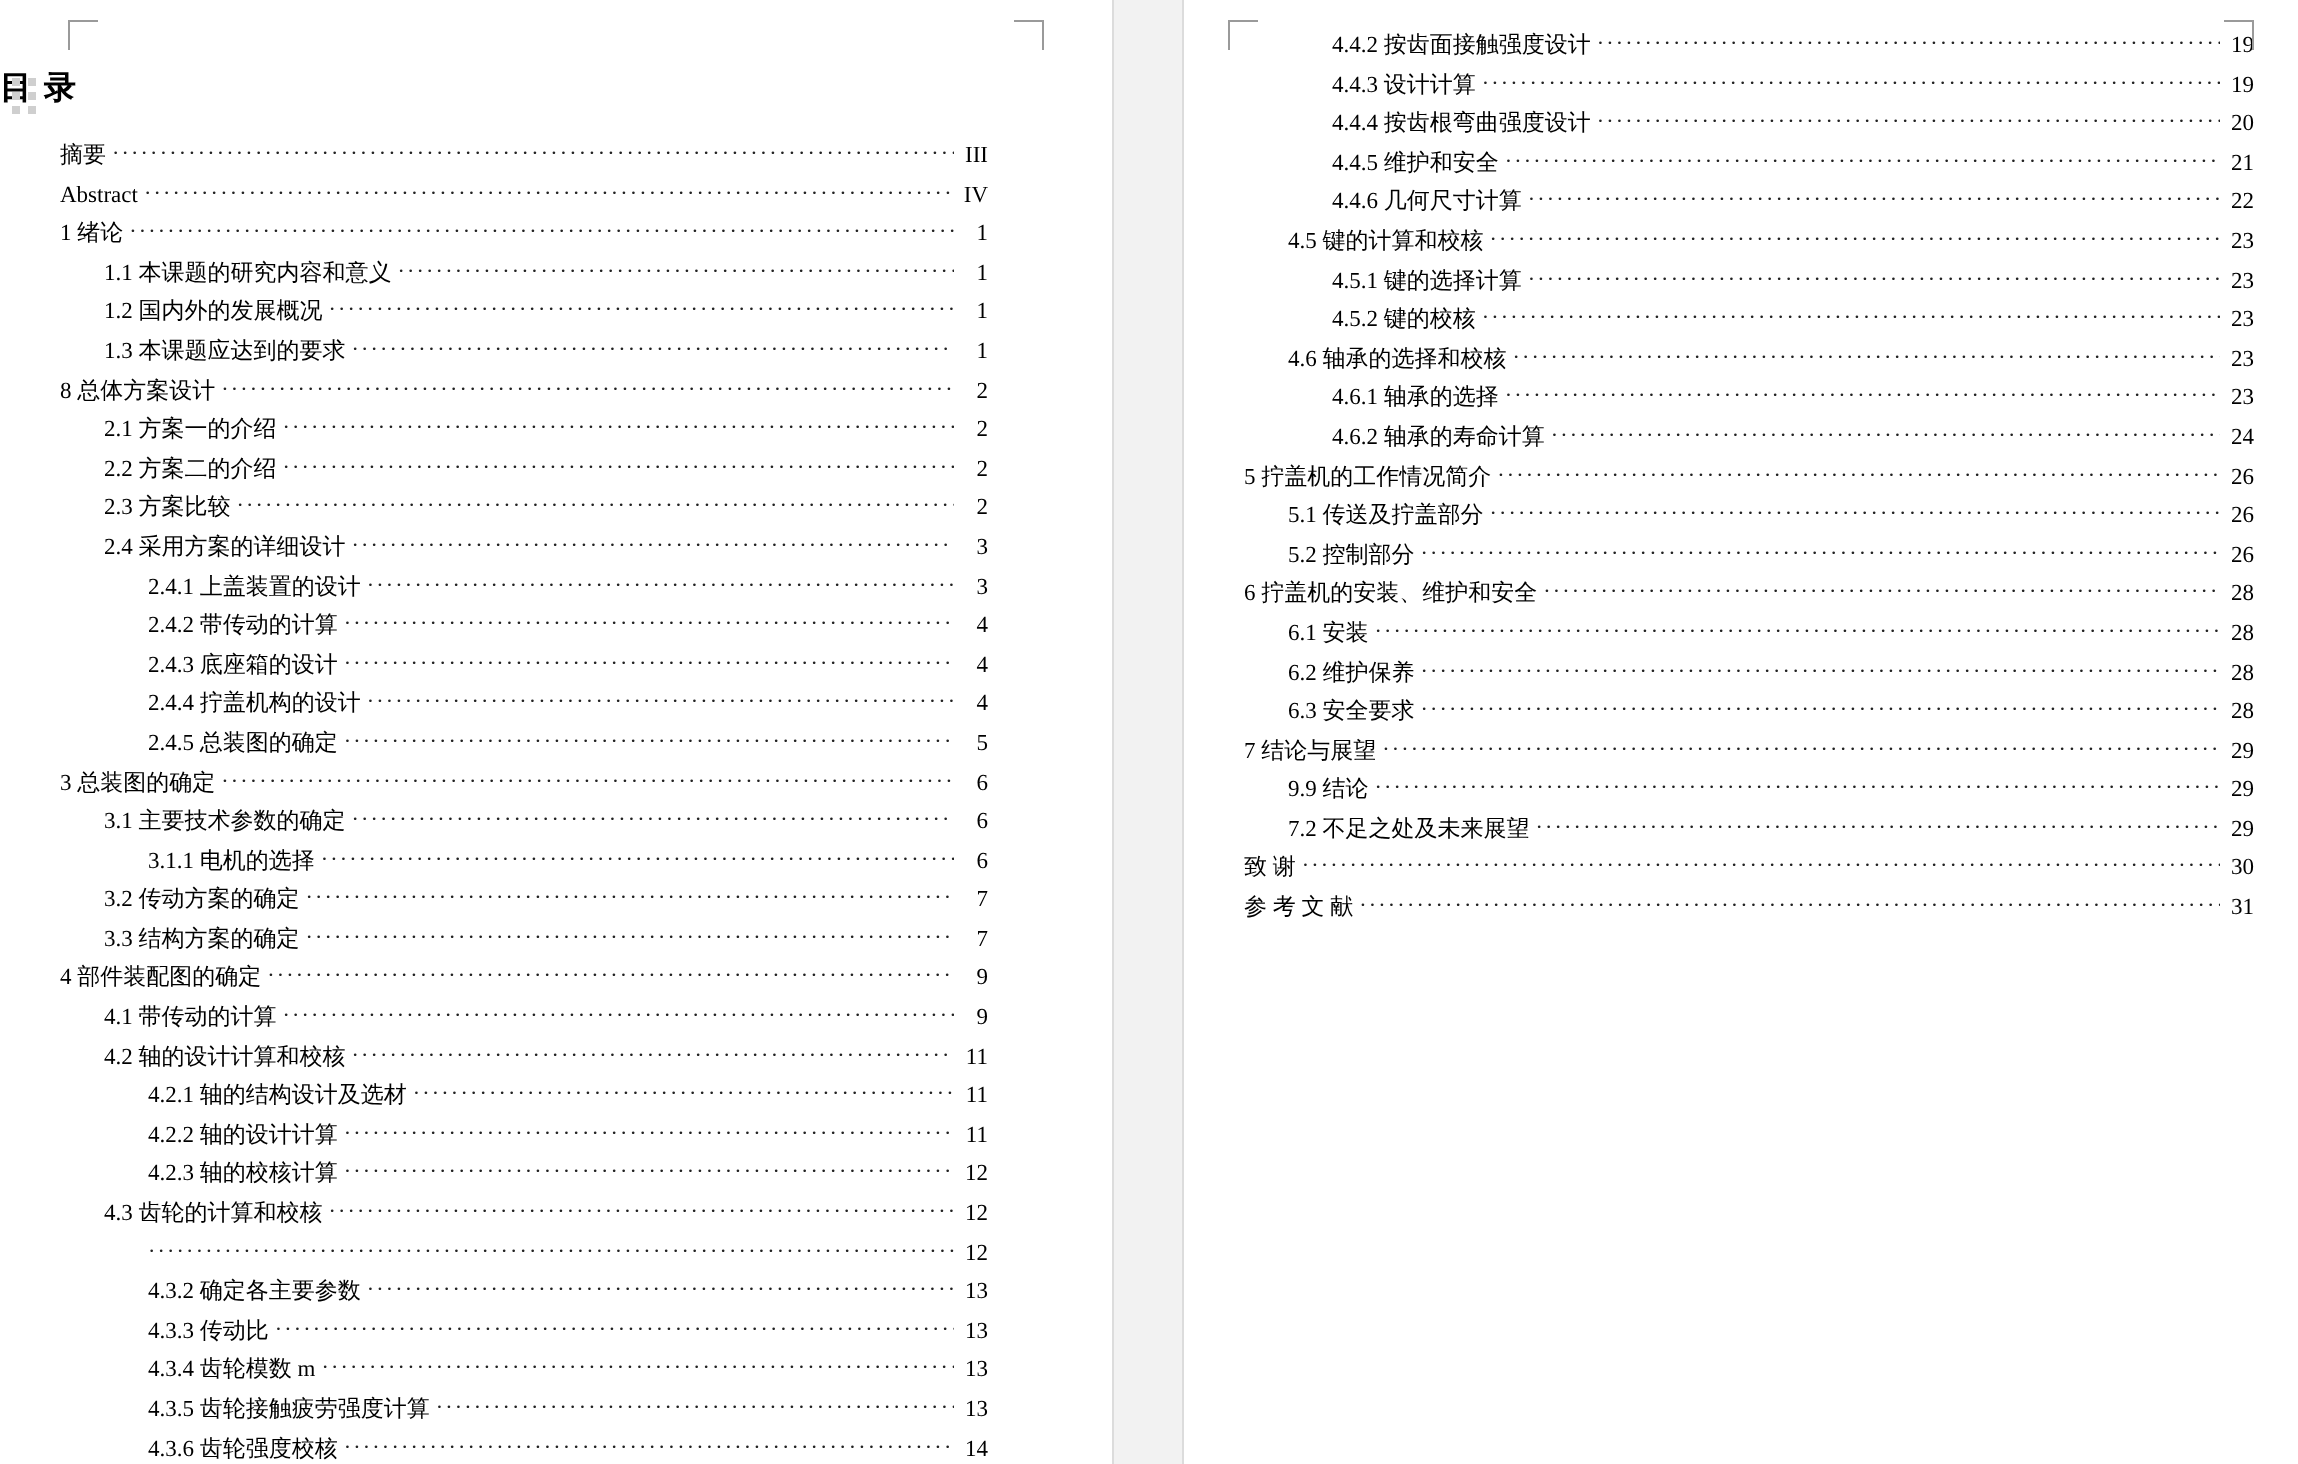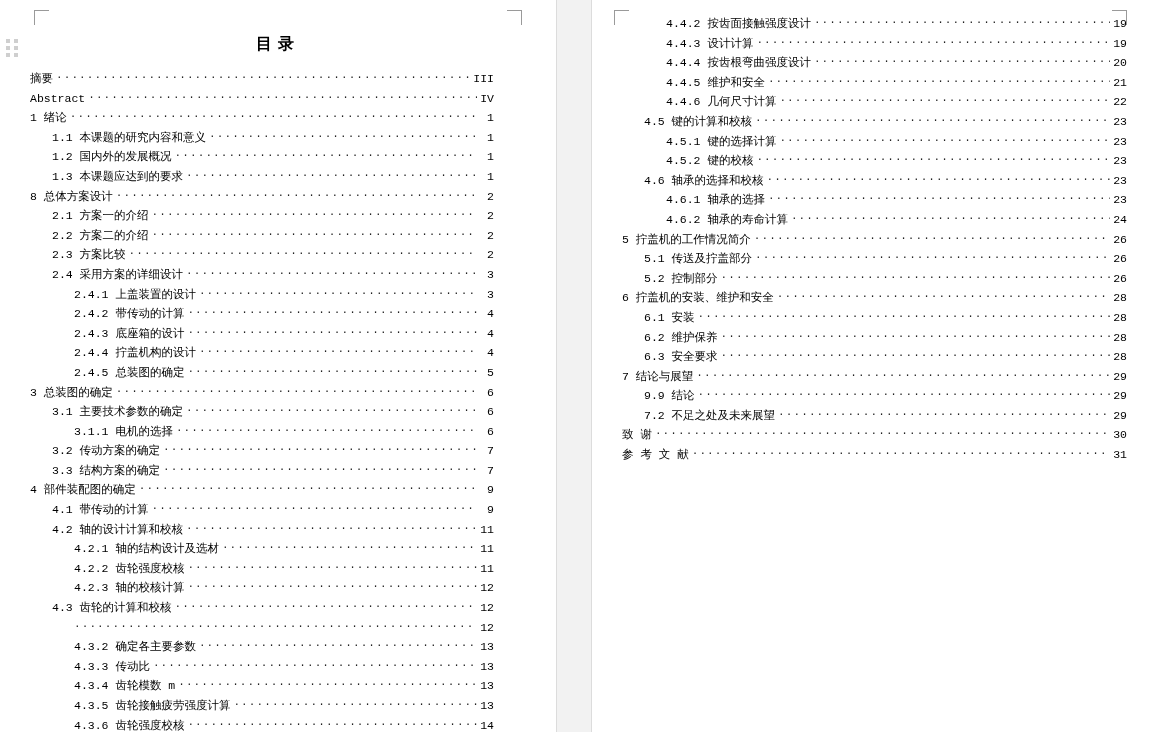--- a/index.html
+++ b/index.html
@@ -68,41 +68,41 @@
   .left-rail i {
     display: block;
     width: 4px; height: 4px;
     background: #cfcfcf;
     margin: 3px 0 0 0;
     float: left;
   }
   .left-rail i:nth-child(2n) { margin-left: 4px; }
 
   .doc-title {
-    text-align: center;
+    text-align: left;
     font-size: 16px;
     font-weight: bold;
     letter-spacing: 6px;
     margin: 34px 0 14px 0;
     font-family: "DejaVu Sans", "Liberation Sans", sans-serif;
   }
 
   .toc {
     padding: 0 62px 0 30px;
   }
   .toc-right {
     padding: 14px 22px 0 30px;
   }
   .toc-line {
     display: flex;
     align-items: flex-start;
     font-size: 11.5px;
     line-height: 19.6px;
     white-space: nowrap;
-    font-family: Liberation Mono, monospace;
+    font-family: Liberation Serif, serif;
   }
   .toc-line .txt {
     flex: 0 0 auto;
     padding-right: 3px;
   }
   .toc-line .dots {
     flex: 1 1 auto;
     overflow: hidden;
     white-space: nowrap;
     font-size: 11px;
@@ -257,21 +257,21 @@
           <span class="txt">4.2 轴的设计计算和校核</span>
           <span class="dots">··············································································································································································································</span>
           <span class="pg">11</span>
         </div>
         <div class="toc-line lv2">
           <span class="txt">4.2.1 轴的结构设计及选材</span>
           <span class="dots">··············································································································································································································</span>
           <span class="pg">11</span>
         </div>
         <div class="toc-line lv2">
-          <span class="txt">4.2.2 齿轮强度校核</span>
+          <span class="txt">4.2.2 轴的设计计算</span>
           <span class="dots">··············································································································································································································</span>
           <span class="pg">11</span>
         </div>
         <div class="toc-line lv2">
           <span class="txt">4.2.3 轴的校核计算</span>
           <span class="dots">··············································································································································································································</span>
           <span class="pg">12</span>
         </div>
         <div class="toc-line lv1">
           <span class="txt">4.3 齿轮的计算和校核</span>

